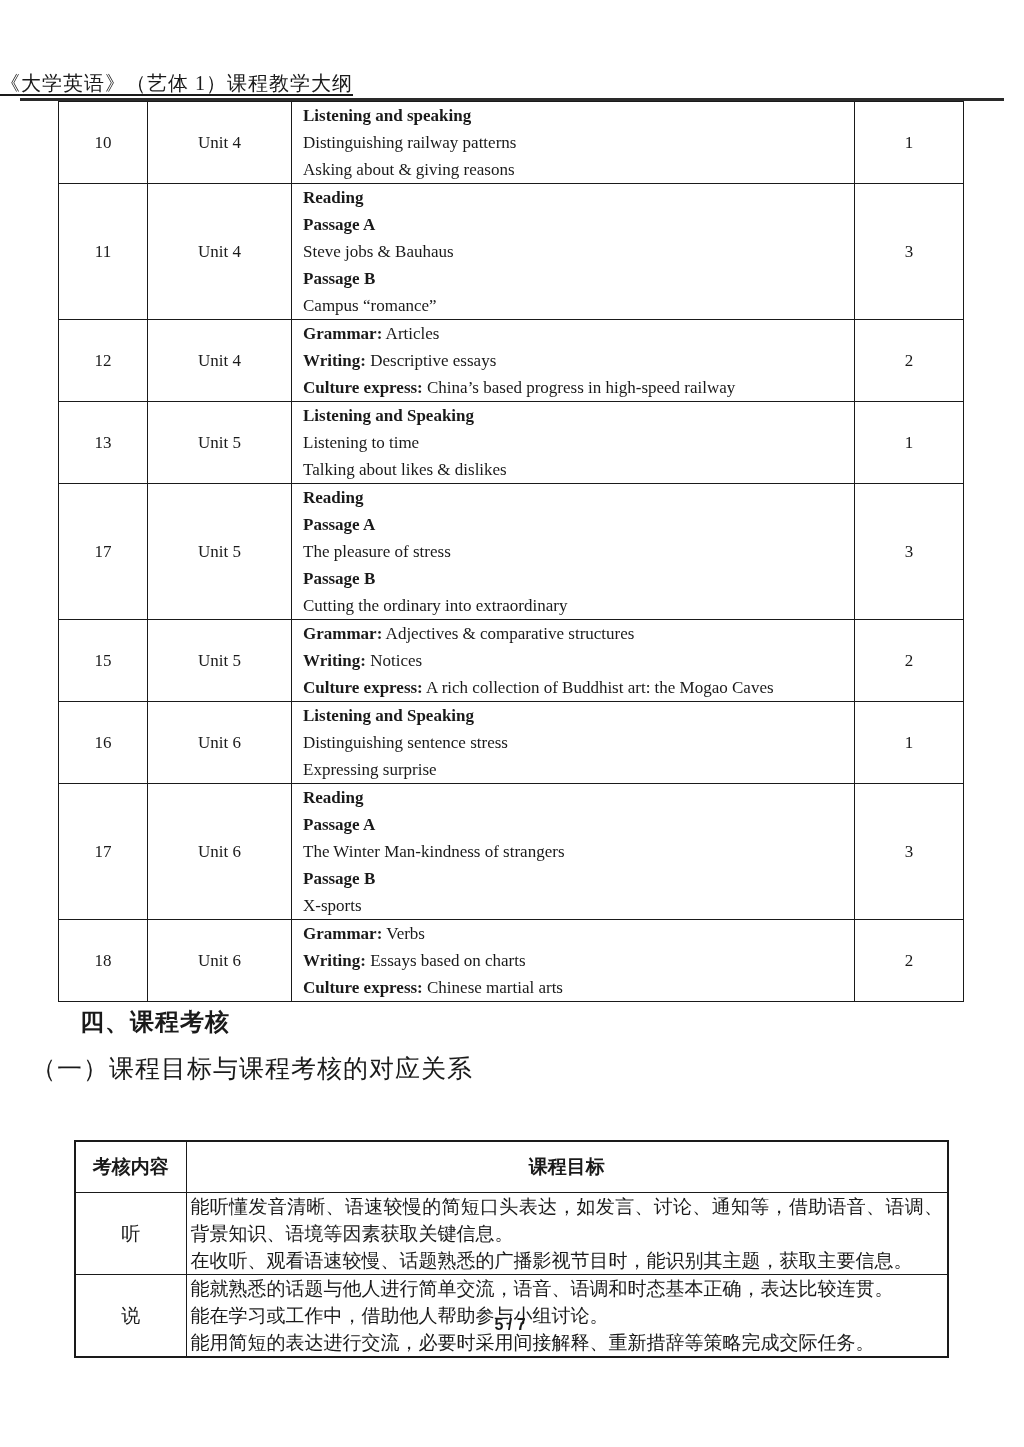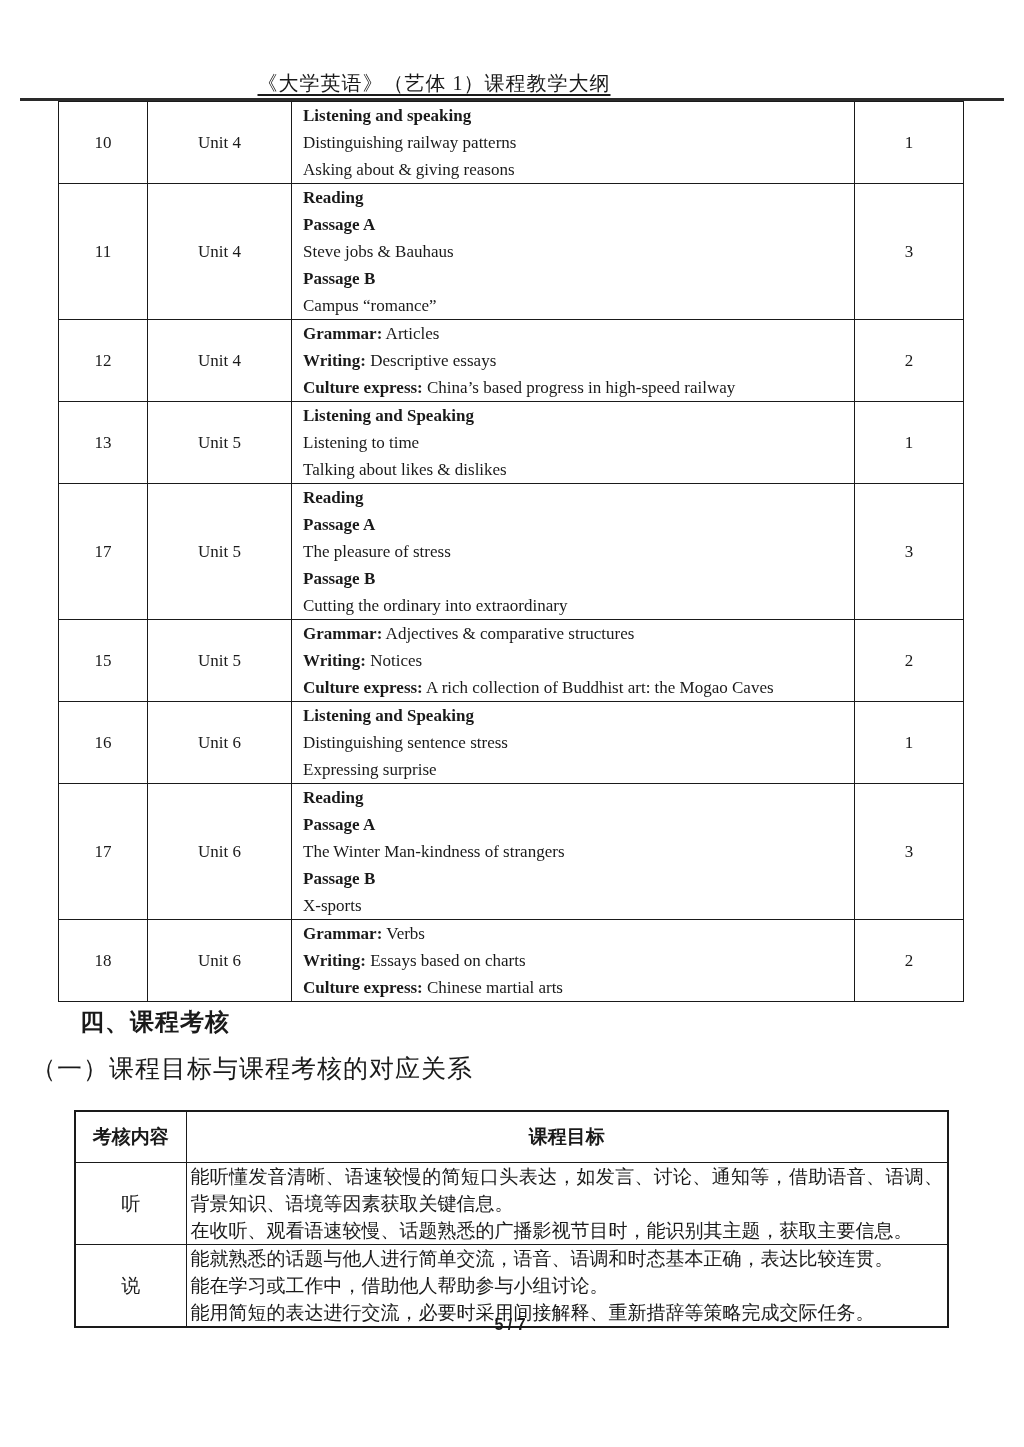--- a/index.html
+++ b/index.html
@@ -2,21 +2,21 @@
 <html><head>
 <meta charset="utf-8">
 <style>
   html,body{margin:0;padding:0;}
   body{
     width:1024px;height:1447px;position:relative;background:#ffffff;
     font-family:"Liberation Serif","DejaVu Serif",serif;color:#1a1a1a;
     overflow:hidden;
   }
   .doc-title{
-    position:absolute;top:70px;left:0;width:868px;text-align:center;
+    position:absolute;top:70px;left:0;width:868px;
     font-size:20px;letter-spacing:1px;
   }
   .doc-title span{text-decoration:underline;text-underline-offset:4px;}
   .header-rule{
     position:absolute;top:98px;left:20px;width:984px;height:3px;background:#2a2a2a;
   }
   
   table.schedule{
     position:absolute;top:101px;left:58px;width:905px;
     border-collapse:collapse;table-layout:fixed;
@@ -33,21 +33,21 @@
     position:absolute;top:1006px;left:80px;
     font-family:"Liberation Sans","DejaVu Sans",sans-serif;
     font-weight:bold;font-size:24px;letter-spacing:1px;
   }
   .subsection-heading{
     position:absolute;top:1052px;left:31px;
     font-size:25px;letter-spacing:1px;
   }
   
   table.assessment{
-    position:absolute;top:1110px;left:74px;width:873px;
+    position:absolute;top:1140px;left:74px;width:873px;
     border-collapse:collapse;table-layout:fixed;border:2px solid #1a1a1a;
   }
   table.assessment th, table.assessment td{
     border:1px solid #1a1a1a;font-size:19px;vertical-align:middle;padding:0;
   }
   table.assessment th{font-weight:bold;height:50px;text-align:center;}
   table.assessment td.skill{text-align:center;}
   table.assessment td.target{padding:0 4px;}
   table.assessment .cn-line{line-height:27px;text-align:justify;}
   

